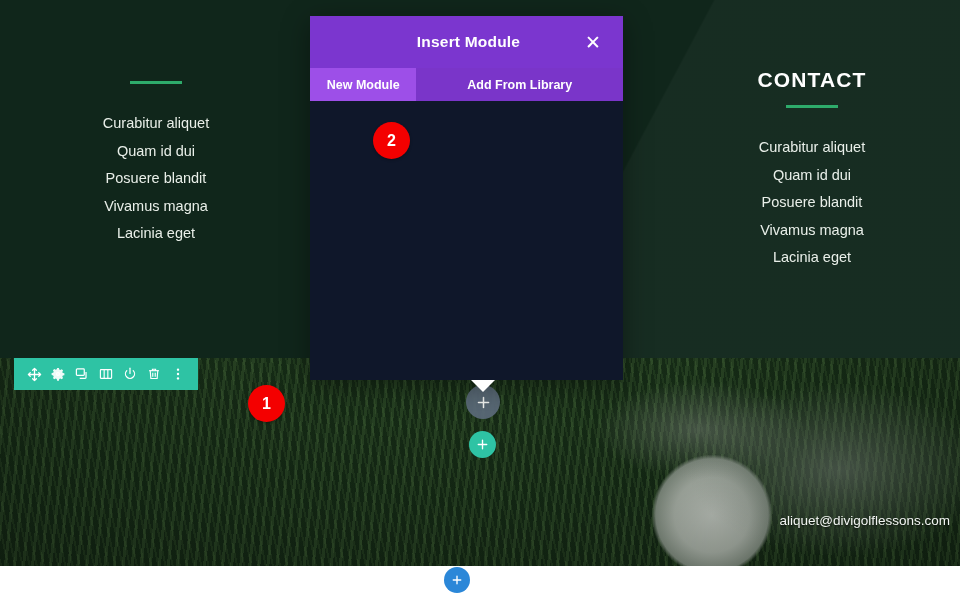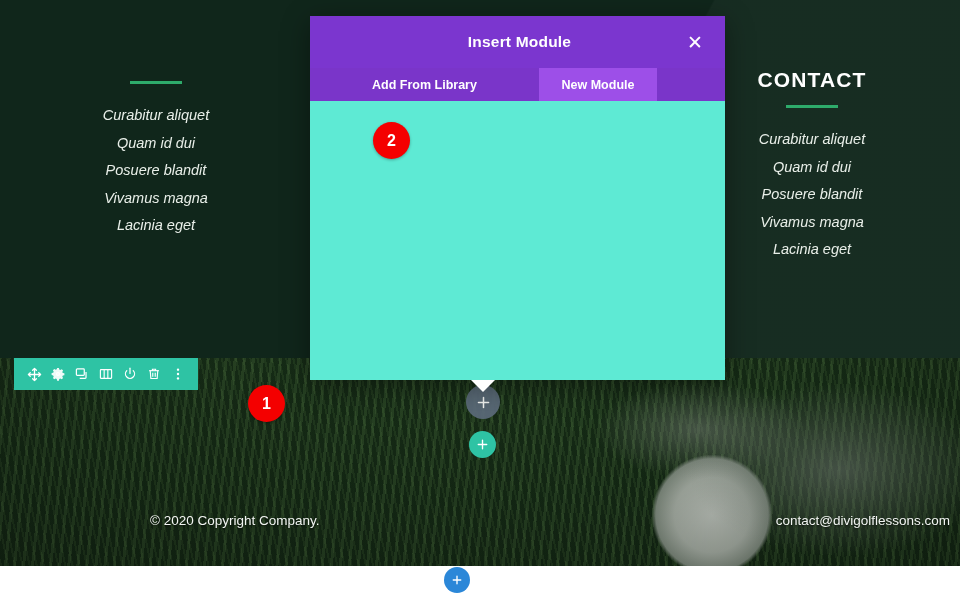--- a/index.html
+++ b/index.html
@@ -50,21 +50,21 @@
   
   .col { position: absolute; top: 68px; width: 300px; text-align: center; color: #eef2ee; }
   .col.about   { left: 6px; }
   .col.contact { left: 662px; }
   .col h3 {
     font-size: 21px; font-weight: bold; letter-spacing: 1.1px; color: #ffffff;
   }
   .col .rule {
     width: 52px; height: 3px; background: #2eab6b; margin: 13px auto 0;
   }
-  .col ul { list-style: none; margin-top: 18px; font-style: italic; }
+  .col ul { list-style: none; margin-top: 26px; }
   .col li { font-size: 14.5px; line-height: 27.5px; color: #e9efe9; }
 
   
   .copyright, .email {
     position: absolute; top: 513px; font-size: 13.5px; color: #f2f5f2;
     text-shadow: 0 1px 2px rgba(0,0,0,.6);
   }
   .copyright { left: 150px; }
   .email { right: 10px; }
 
@@ -101,22 +101,22 @@
     left: 444px; top: 567px; width: 26px; height: 26px;
     background: #2b87d8;
   }
   .bottom-white-strip {
     position: absolute; left: 0; top: 566px; width: 960px; height: 34px;
     background: #ffffff;
   }
 
   
   .modal {
-    position: absolute; left: 310px; top: 16px; width: 415px; height: 364px;
-    background: #5eead4;
+    position: absolute; left: 310px; top: 16px; width: 313px; height: 364px;
+    background: #0f172a;
     box-shadow: 0 6px 26px rgba(0,0,0,.38);
   }
   .modal-header {
     height: 52px; background: #7b36cf;
     display: flex; align-items: center; justify-content: space-between;
     padding: 0 20px 0 44px;
   }
   .modal-title {
     font-size: 15.5px; font-weight: bold; color: #ffffff; letter-spacing: .2px;
     flex: 1; text-align: center;
@@ -202,22 +202,21 @@
     <div class="rule"></div>
     <ul>
       <li>Curabitur aliquet</li>
       <li>Quam id dui</li>
       <li>Posuere blandit</li>
       <li>Vivamus magna</li>
       <li>Lacinia eget</li>
     </ul>
   </div>
 
-  <div class="copyright">© 2020 Copyright Company.</div>
-  <div class="email">contact@divigolflessons.com</div>
+  <div class="email">aliquet@divigolflessons.com</div>
 
   <div class="divi-toolbar">
     <span class="tb-ico">
       <svg viewBox="0 0 16 16" width="15" height="15" fill="none" stroke="#fff" stroke-width="1.4" stroke-linecap="round">
         <path d="M8 1.5v13M1.5 8h13M8 1.5l-2 2M8 1.5l2 2M8 14.5l-2-2M8 14.5l2-2M1.5 8l2-2M1.5 8l2 2M14.5 8l-2-2M14.5 8l-2 2"></path>
       </svg>
     </span>
     <span class="tb-ico">
       <svg viewBox="0 0 16 16" width="14" height="14" fill="#fff">
         <path d="M8 5.6A2.4 2.4 0 1 0 8 10.4 2.4 2.4 0 1 0 8 5.6zm0 1.5a.9.9 0 1 1 0 1.8.9.9 0 0 1 0-1.8z"></path>
@@ -277,22 +276,22 @@
       <path d="M8 3v10M3 8h10"></path>
     </svg>
   </div>
 
   <div class="modal">
     <div class="modal-header">
       <div class="modal-title">Insert Module</div>
       <div class="modal-close">✕</div>
     </div>
     <div class="modal-tabs">
+      <div class="modal-tab t-new">New Module</div>
       <div class="modal-tab t-lib">Add From Library</div>
-      <div class="modal-tab t-new">New Module</div>
     </div>
   </div>
   <div class="modal-notch"></div>
 
   <div class="badge badge-1">1</div>
   <div class="badge badge-2">2</div>
 
 </div>
 
 </body></html>

